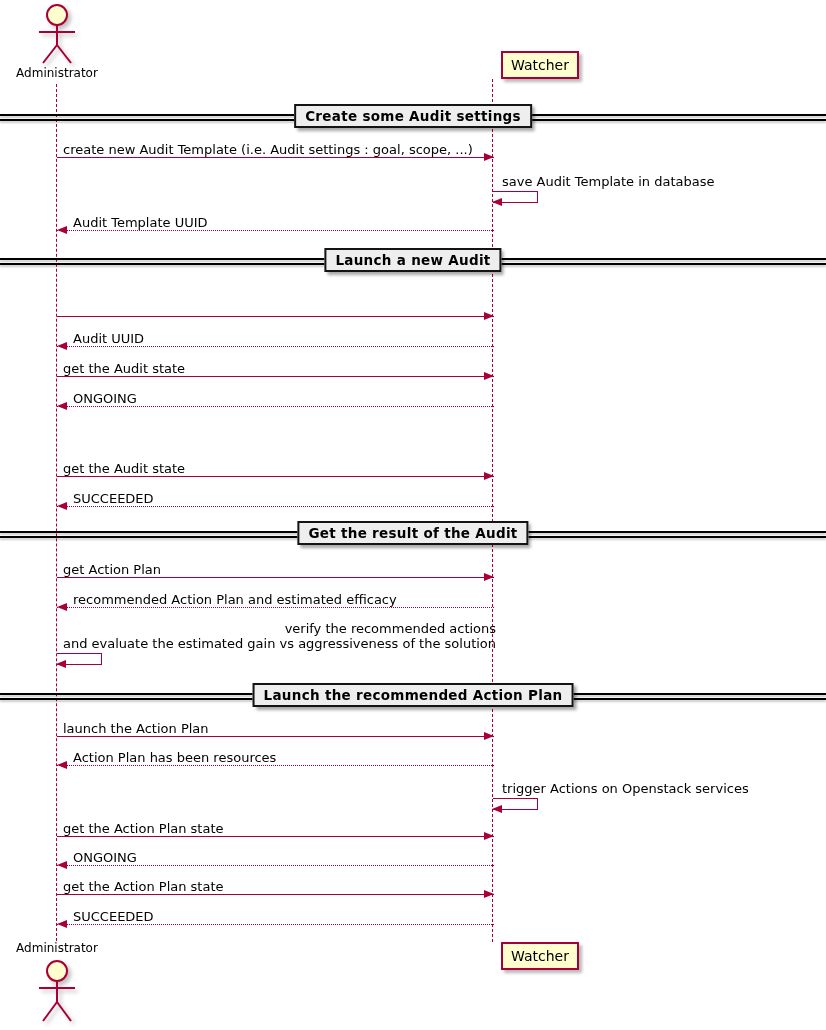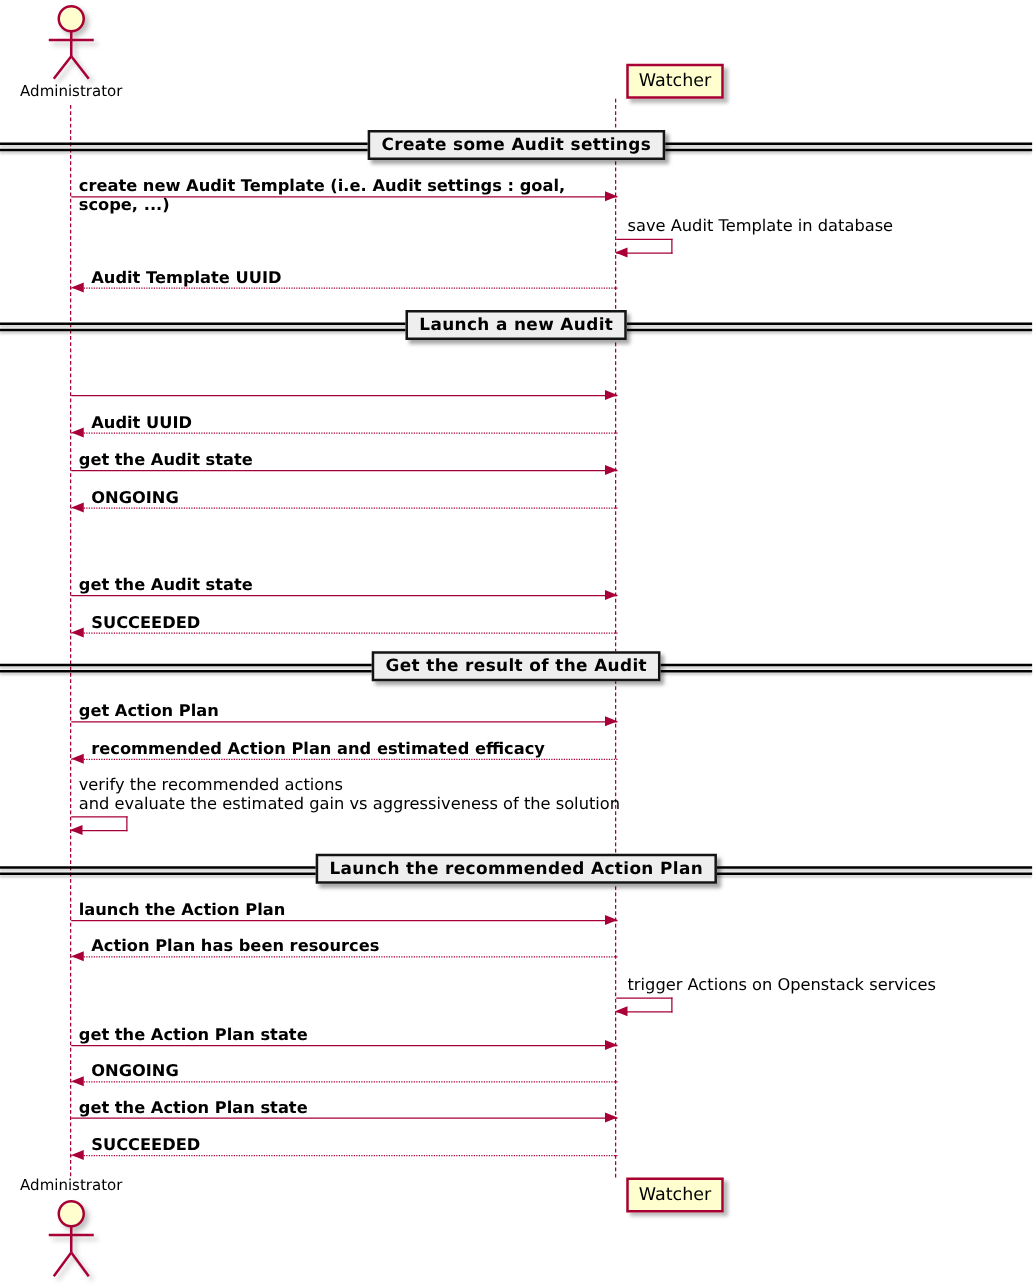--- a/index.html
+++ b/index.html
@@ -27,31 +27,31 @@
   .dline.a{top:10px}.dline.b{top:15px}
   .dbox{
     position:absolute;left:50%;transform:translateX(-50%);top:0;height:24px;
     background:#EEEEEE;border:2px solid #141414;box-sizing:border-box;
     box-shadow:3px 3px 3px rgba(0,0,0,.35);
     display:flex;align-items:center;padding:0 9px;
     font-weight:bold;font-size:13.5px;letter-spacing:.3px;white-space:nowrap;z-index:4;
   }
   
   .msg{position:absolute;left:57px;width:437px;z-index:2;}
-  .msg .mtext{position:absolute;top:0;left:6px;white-space:pre-line;line-height:15px;font-weight:bold;}
+  .msg .mtext{position:absolute;top:0;left:6px;white-space:pre-line;line-height:15px;}
   .msg.toleft .mtext{left:16px;}
   .msg .mline{position:absolute;bottom:0;left:0;right:0;height:0;}
   .mline.solid{border-top:1px solid #A80036;}
   .mline.dotted{border-top:1px dotted #A80036;}
   .ah{position:absolute;width:0;height:0;border-top:4px solid transparent;border-bottom:4px solid transparent;}
   .ah.r{right:0;top:-5px;border-left:10px solid #A80036;}
   .ah.l{left:0;top:-5px;border-right:10px solid #A80036;}
   
   .self{position:absolute;z-index:2;}
-  .self .stext{margin-left:9px;white-space:pre-line;line-height:15px;}
+  .self .stext{margin-left:9px;white-space:pre-line;line-height:15px;text-align:right;}
   .self .sloop{position:relative;width:44px;height:10px;margin-top:2px;
     border:1px solid #A80036;border-left:none;}
   .self .sloop .ah{left:-1px;top:auto;bottom:-4px;border-right:10px solid #A80036;}
 </style>
 </head>
 <body>
 
 <div class="canvas">
 
   <div class="lifeline" style="left:56px;top:84px;height:857px"></div>

